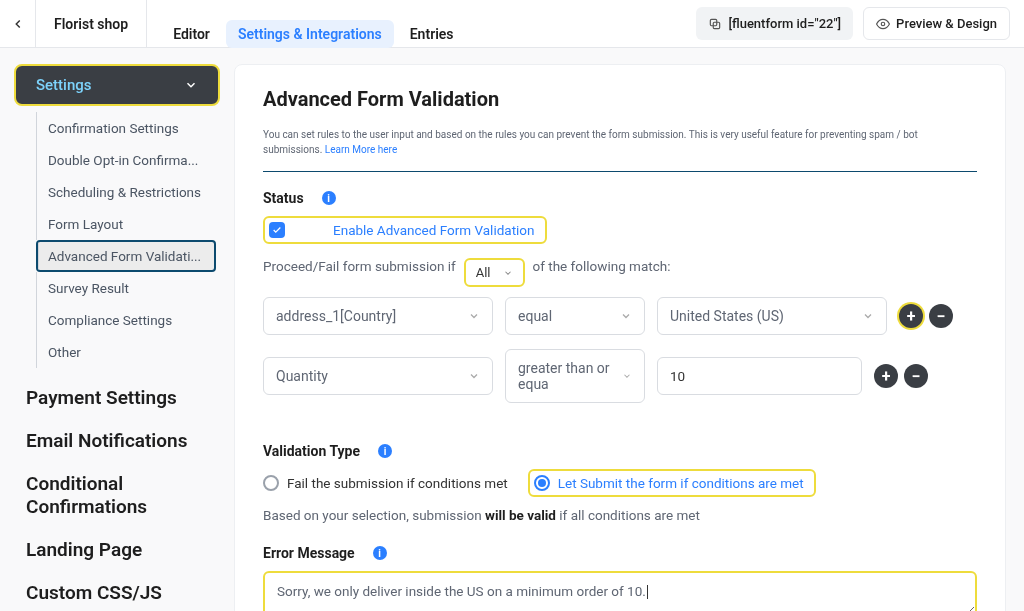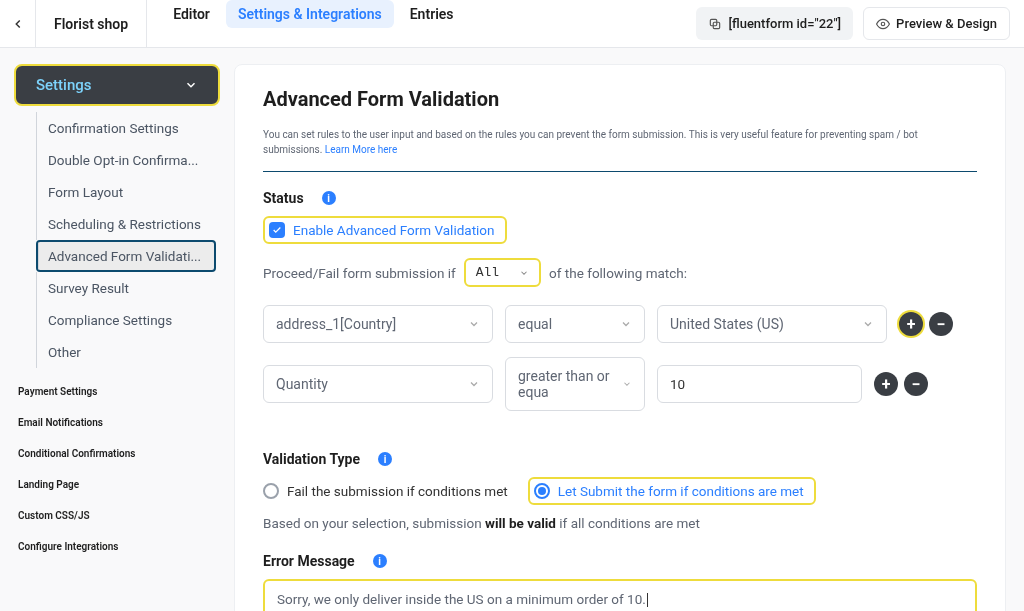--- a/index.html
+++ b/index.html
@@ -2,57 +2,57 @@
 <html><head>
 <meta charset="utf-8">
 <style>
   * { box-sizing: border-box; margin: 0; padding: 0; }
   body { font-family: -apple-system, BlinkMacSystemFont, "Segoe UI", Roboto, Helvetica, Arial, sans-serif; font-size: 14px; color: #1e1e1e; background: #f9f9fa; width: 1024px; height: 611px; overflow: hidden; }
 
   
   .topbar { height: 48px; background: #fff; border-bottom: 1px solid #e5e7eb; display: flex; align-items: center; padding: 0 14px 0 0; }
   .back-btn { width: 36px; height: 48px; display:flex; align-items:center; justify-content:center; font-size:16px; color:#333; border-right:1px solid #e5e7eb; cursor:pointer;}
   .shop-name { font-weight:600; padding:0 18px; border-right:1px solid #e5e7eb; height:48px; display:flex; align-items:center;}
-  .tabs { display:flex; align-items:flex-start; gap:4px; padding-left:14px; height:48px;}
+  .tabs { display:flex; align-items:flex-end; gap:4px; padding-left:14px; height:48px;}
   .tab { padding:6px 12px; border-radius:6px; font-weight:600; color:#1e1e1e; cursor:pointer;}
   .tab.active { background:#e8f1fe; color:#2b7fff; }
   .topbar-right { margin-left:auto; display:flex; gap:10px; }
   .pill-btn { background:#f1f3f5; border-radius:6px; padding:8px 12px; font-size:13px; display:flex; align-items:center; gap:6px; cursor:pointer; font-weight:500;}
   .pill-btn.light { background:#fff; border:1px solid #e5e7eb; }
   .icon-sm { width:14px; height:14px; }
 
   
   .main { display:flex; height:calc(611px - 48px); }
 
   
   .sidebar { width:230px; padding:16px 10px 0 14px; }
   .settings-header { background:#3a3e44; color:#7dd3fc; border-radius:8px; padding:10px 20px; display:flex; align-items:center; justify-content:space-between; font-weight:500; font-size:15px; cursor:pointer; border:2px solid #eedc3c; }
   .subnav { padding-left:22px; margin-top:6px; }
   .subnav-item { font-size:13.5px; color:#4b5563; padding:8px 6px 8px 12px; position:relative; cursor:pointer; white-space:nowrap; overflow:hidden; text-overflow:ellipsis; max-width:180px; }
   .subnav-item::before { content:""; position:absolute; left:0; top:0; bottom:0; width:1px; background:#d1d5db;}
   .subnav-item.active { background:#ececec; border-radius:4px; border:2px solid #0c4a6e; padding:6px 6px 6px 10px; }
-  .mainnav-item { font-size:10px; font-weight:600; color:#1e1e1e; padding:10px 4px; cursor:pointer; }
+  .mainnav-item { font-size:19px; font-weight:600; color:#1e1e1e; padding:10px 4px; cursor:pointer;margin-left:8px; }
 
   
   .content { flex:1; padding:16px 18px 0 4px; overflow:auto;}
   .card { background:#fff; border:1px solid #edeff2; border-radius:8px; padding:22px 28px 26px 28px; }
   .card h2 { font-size:20px; font-weight:700; margin-bottom:16px; }
   .card .desc { color:#5f6673; font-size:10px; line-height:1.5; margin-bottom:18px; border-bottom:1px solid #0c4a6e; padding-bottom:14px;}
   .card .desc a { color:#2b7fff; text-decoration:none; }
 
   .section-label { font-weight:700; font-size:14px; display:flex; align-items:center; gap:18px; margin-bottom:10px; margin-top:8px;}
   .info-dot { width:14px; height:14px; border-radius:50%; background:#2b7fff; color:#fff; font-size:10px; font-weight:700; display:flex; align-items:center; justify-content:center; }
 
   .checkbox-row { display:inline-flex; align-items:center; gap:8px; border:2px solid #eedc3c; border-radius:6px; padding:4px 10px 4px 4px; margin-bottom:14px;}
   .cb { width:16px; height:16px; border-radius:4px; background:#2b7fff; display:flex; align-items:center; justify-content:center;}
   .cb svg { stroke:#fff; }
-  .checkbox-row .lbl { color:#2b7fff; font-size:13.5px; }
-
-  .proceed-row { display:flex; align-items:center; gap:8px; color:#5f6673; font-size:13.5px; margin-bottom:18px;}
-  .mini-select { border:2px solid #eedc3c; border-radius:6px; padding:5px 10px; display:flex; align-items:center; gap:20px; cursor:pointer; font-size:13px; color:#333; background:#fff;font-family:Liberation Mono, monospace;}
+  .checkbox-row .lbl { color:#2b7fff; font-size:13.5px;margin-left:40px; }
+
+  .proceed-row { display:flex; gap:8px; color:#5f6673; font-size:13.5px; margin-bottom:10px;}
+  .mini-select { border:2px solid #eedc3c; border-radius:6px; padding:5px 10px; display:flex; align-items:center; gap:12px; cursor:pointer; font-size:13px; color:#333; background:#fff;}
 
   .cond-row { display:flex; align-items:center; gap:12px; margin-bottom:14px;}
   .sel { border:1px solid #d9dce1; border-radius:6px; padding:10px 12px; font-size:14px; color:#5f6673; display:flex; align-items:center; justify-content:space-between; cursor:pointer; background:#fff;}
   .sel.field { width:230px; }
   .sel.op { width:140px; }
   .sel.val { width:230px; }
   .input-val { border:1px solid #d9dce1; border-radius:6px; padding:10px 12px; font-size:13.5px; color:#333; width:205px; background:#fff;}
   .rowbtns { display:flex; gap:6px; }
   .circ { width:24px; height:24px; border-radius:50%; background:#3a3e44; color:#fff; display:flex; align-items:center; justify-content:center; font-size:16px; font-weight:700; cursor:pointer;}
   .circ.plus.hl { box-shadow:0 0 0 2px #eedc3c; }
@@ -110,22 +110,22 @@
   <div class="sidebar">
     <div class="settings-header">
       <span>Settings</span>
       <svg class="chev" width="14" height="14" viewBox="0 0 24 24" fill="none" stroke="#fff" stroke-width="2.5">
           <polyline points="6 9 12 15 18 9"></polyline>
         </svg>
     </div>
     <div class="subnav">
       <div class="subnav-item">Confirmation Settings</div>
       <div class="subnav-item">Double Opt-in Confirma...</div>
+      <div class="subnav-item">Scheduling &amp; Restrictions</div>
       <div class="subnav-item">Form Layout</div>
-      <div class="subnav-item">Scheduling &amp; Restrictions</div>
       <div class="subnav-item active">Advanced Form Validati...</div>
       <div class="subnav-item">Survey Result</div>
       <div class="subnav-item">Compliance Settings</div>
       <div class="subnav-item">Other</div>
     </div>
     <div style="height:8px"></div>
     <div class="mainnav-item">Payment Settings</div>
     <div class="mainnav-item">Email Notifications</div>
     <div class="mainnav-item">Conditional Confirmations</div>
     <div class="mainnav-item">Landing Page</div>

